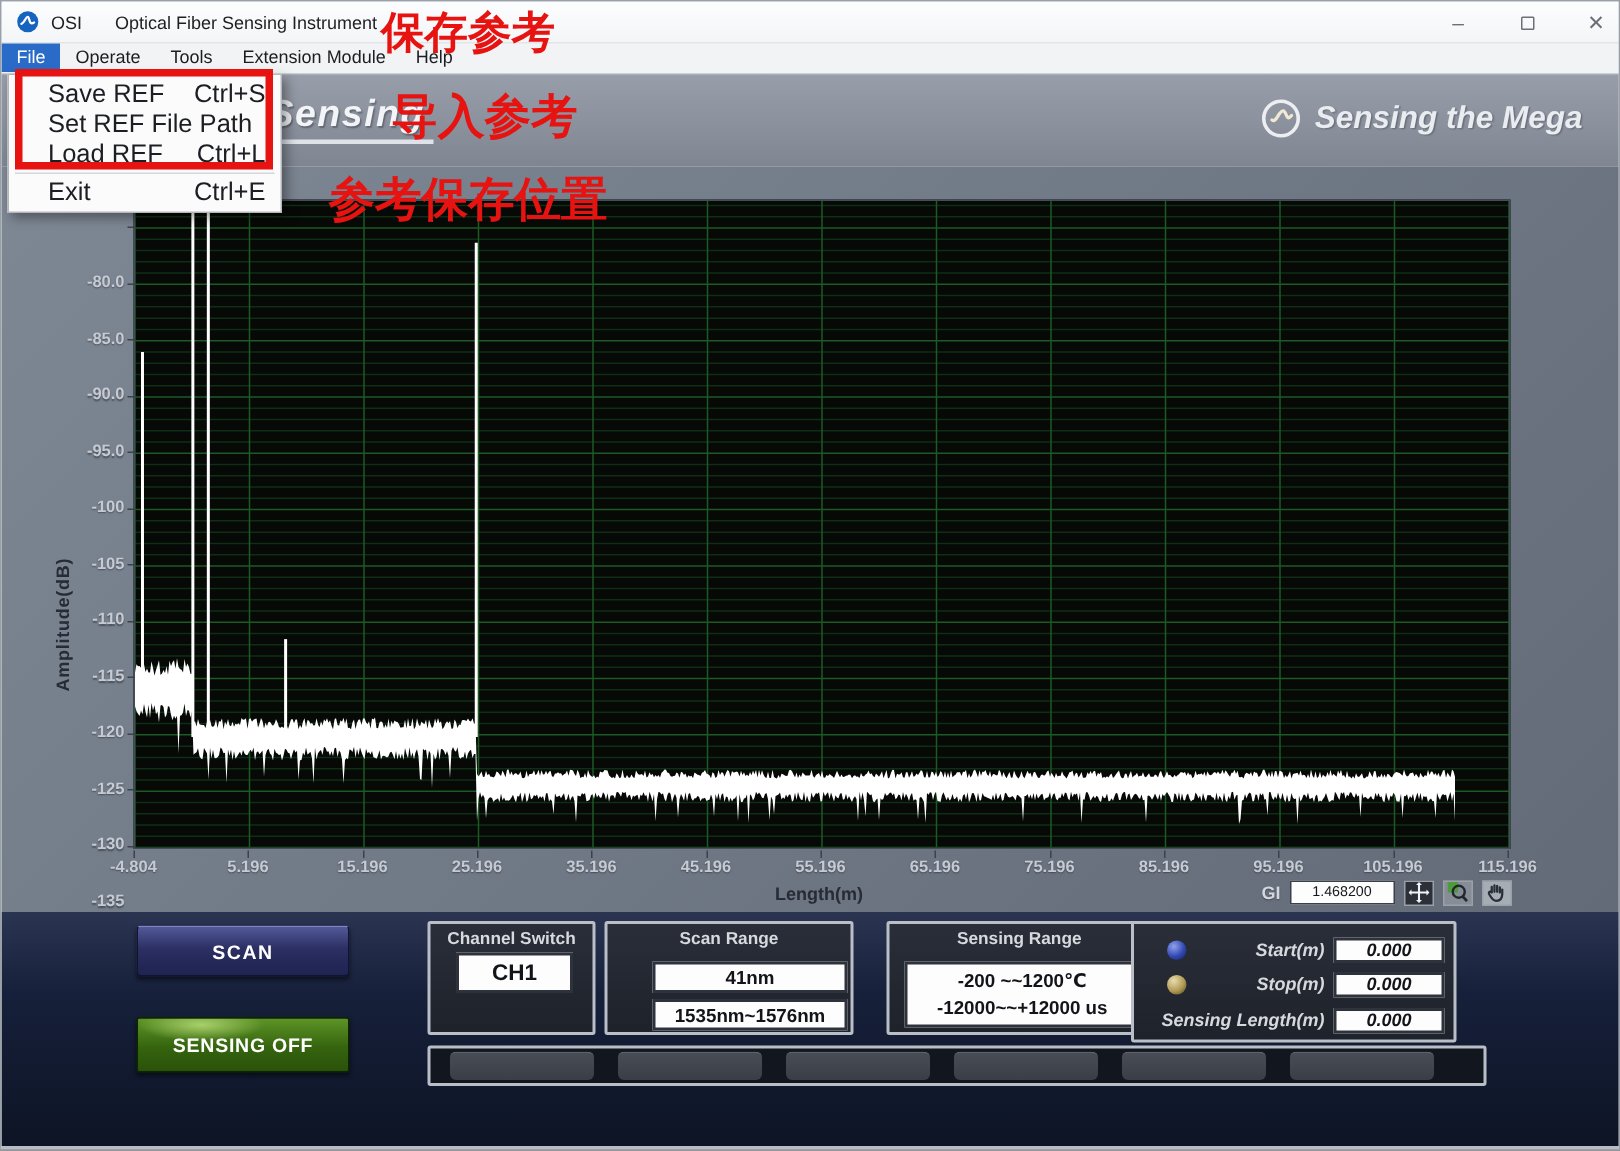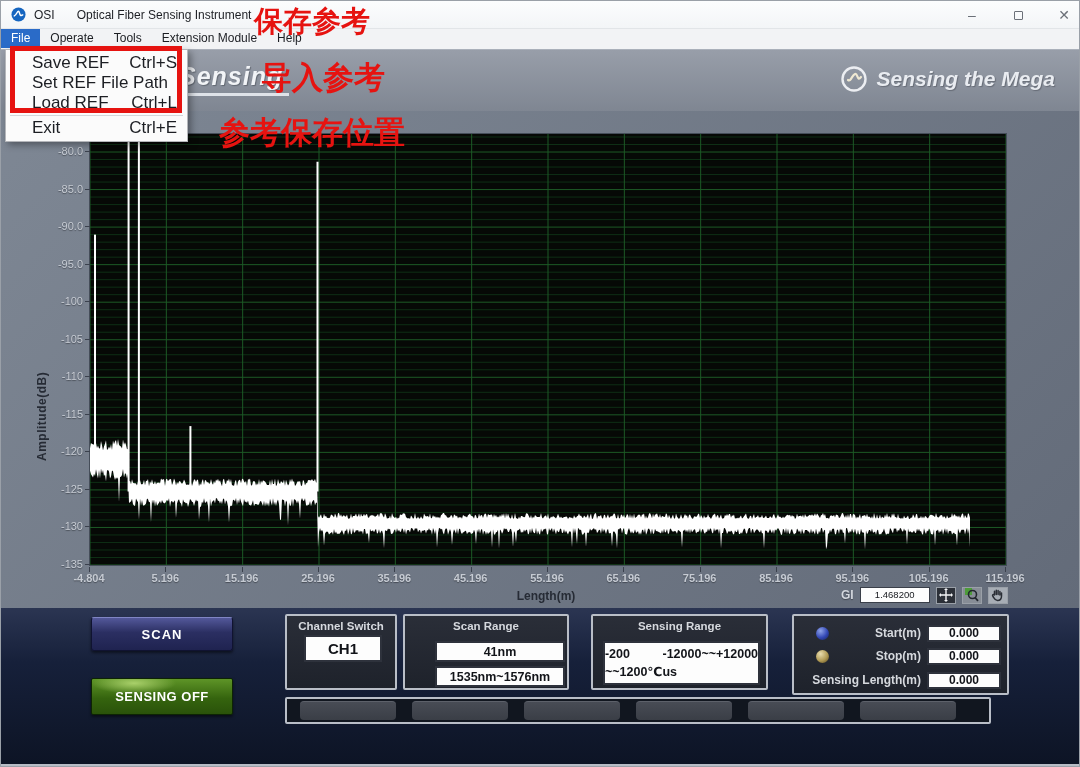--- a/index.html
+++ b/index.html
@@ -34,21 +34,21 @@
   #brand-right { position:absolute; right:26px; top:15px; display:flex; align-items:center; gap:8px; }
   #brand-right .brand-text { font-size:21px; font-style:italic; font-weight:bold; color:#e9ecf1;
     text-shadow:1px 1px 1px rgba(40,44,52,.35); }
   
   #chart-panel { position:absolute; left:0; top:110px; width:1080px; height:497px;
     background:linear-gradient(135deg,#7e8794,#636b79); }
   #plot-wrap { position:absolute; left:88px; top:22px; width:918px; height:433px;
     background:#060906; border:1px solid #454d59; }
   #plot-svg { display:block; }
   .ytick { position:absolute; width:44px; left:38px; text-align:right; font-size:11px;
-    font-weight:normal; color:#c6cbd3; text-shadow:0 1px 1px rgba(30,33,40,.5); }
+    font-weight:bold; color:#c6cbd3; text-shadow:0 1px 1px rgba(30,33,40,.5);margin-top:37px; }
   .xtick { position:absolute; width:64px; text-align:center; font-size:11px;
     font-weight:bold; color:#c6cbd3; text-shadow:0 1px 1px rgba(30,33,40,.5); top:461px; }
   .ytickmark { position:absolute; width:5px; height:1px; background:#3b414d; left:84px; }
   .xtickmark { position:absolute; width:1px; height:5px; background:#3b414d; top:456px; }
   #y-axis-label { position:absolute; left:34px; top:150px; height:200px;
     writing-mode:vertical-rl; transform:rotate(180deg); font-size:12px; font-weight:bold;
     color:#262b35; letter-spacing:.5px; display:flex; align-items:center; }
   #x-axis-label { position:absolute; left:480px; top:478px; width:130px; text-align:center;
     font-size:12px; font-weight:bold; color:#262b35; }
   #gi-row { position:absolute; left:840px; top:474px; height:20px; display:flex; align-items:center; gap:6px; }
@@ -79,22 +79,22 @@
   .panel-label { text-align:center; font-size:11.5px; font-weight:bold; color:#d6d9de; margin-top:4px; }
   .white-box { background:#fdfdfd; border:2px solid #2e323c; color:#121419;
     font-weight:bold; display:flex; align-items:center; justify-content:center; }
   #panel-channel { left:284px; width:112px; height:76px; }
   #channel-value { position:absolute; left:17px; top:19px; width:78px; height:27px; font-size:15px; }
   #panel-scanrange { left:402px; width:166px; height:76px; }
   #scan-span  { position:absolute; left:30px; top:25px; width:130px; height:21px; font-size:12.5px; }
   #scan-range { position:absolute; left:30px; top:50px; width:130px; height:21px; font-size:12.5px; }
   #panel-sensingrange { left:590px; width:177px; height:76px; }
   #sensing-box { position:absolute; left:10px; top:25px; width:157px; height:44px;
-    flex-direction:row; font-size:12.5px; line-height:1.45; }
-  #panel-position { left:791px; width:217px; height:81px; }
+    flex-direction:column; font-size:12.5px; line-height:1.45; }
+  #panel-position { left:753px; width:217px; height:81px;font-style:italic; }
   .pos-row { position:absolute; left:0; width:217px; height:18px; display:flex; align-items:center; }
   .pos-label { font-size:12px; font-weight:bold; color:#d6d9de; text-align:right; flex:1; padding-right:6px; }
   .pos-box { width:74px; height:17px; margin-right:10px; font-size:12px; }
   .knob { width:13px; height:13px; border-radius:50%; margin-left:22px; }
   #knob-start { background:radial-gradient(circle at 35% 30%,#8fa3e8,#3247b5 55%,#16204f); }
   #knob-stop  { background:radial-gradient(circle at 35% 30%,#e8dcae,#b09a55 55%,#4f3f16); }
   #blank-strip { position:absolute; left:284px; top:89px; width:706px; height:27px;
     background:#11161f; border:2px solid #b9bec7; border-radius:2px;
     display:flex; align-items:center; gap:16px; padding:0 13px; }
   .blank-btn { width:96px; height:19px; background:linear-gradient(#484c55,#3a3e46);

